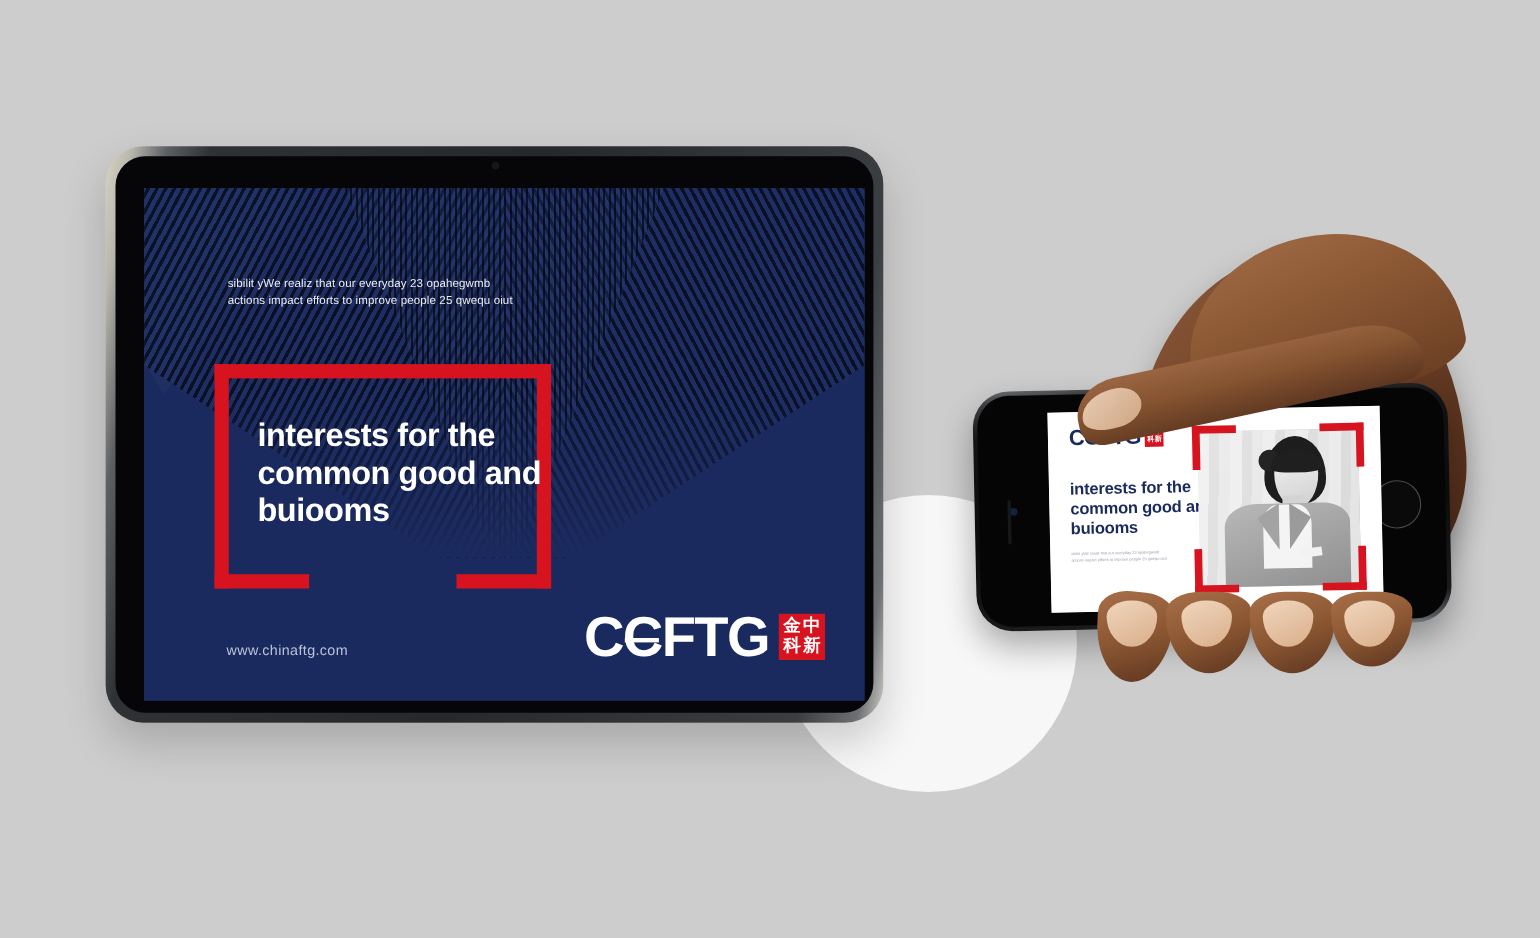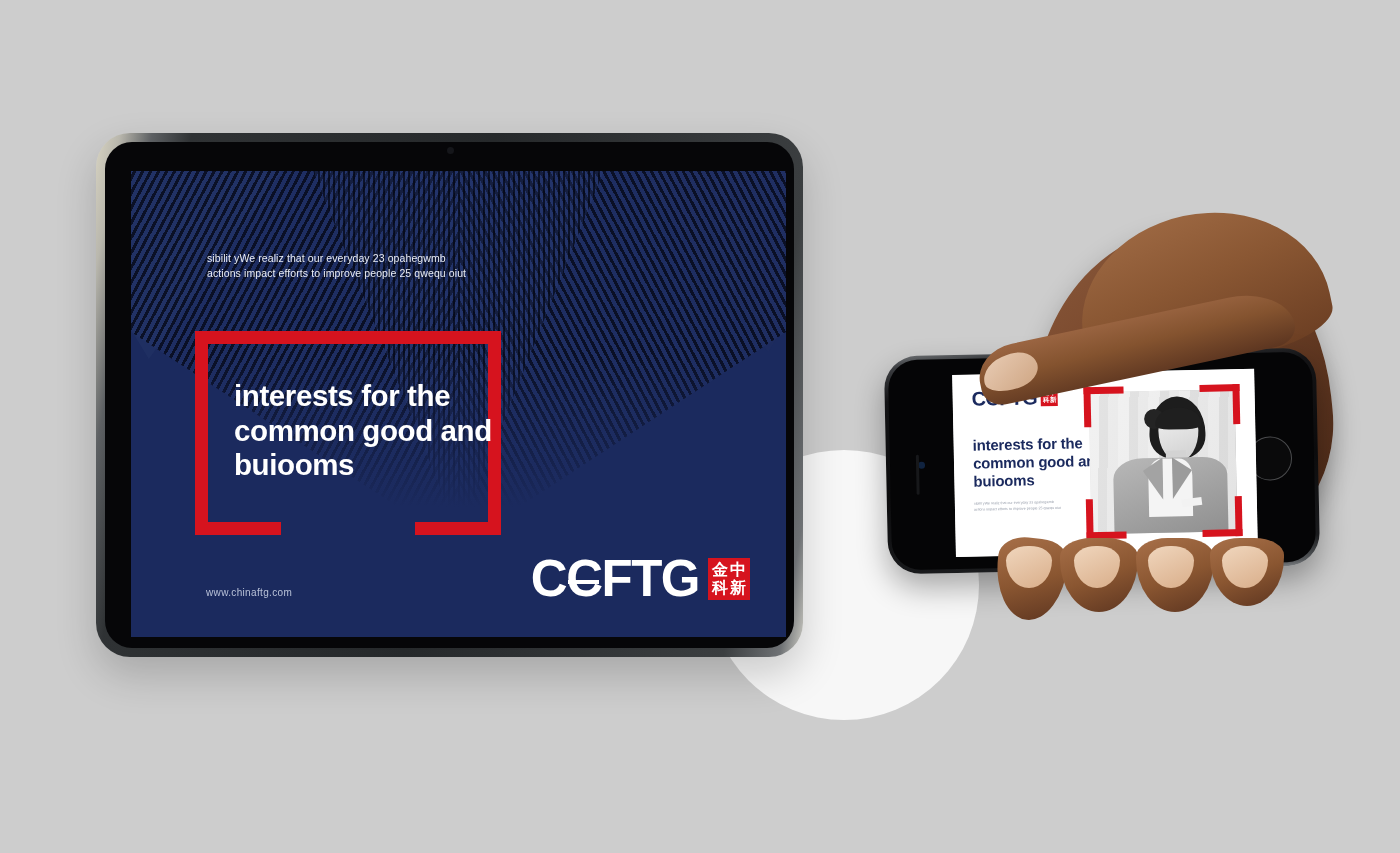--- a/index.html
+++ b/index.html
@@ -101,21 +101,21 @@
   .bk-bl{left:0;bottom:0;width:86px;height:13px;}
   .bk-br{right:0;bottom:0;width:86px;height:13px;}
 
   .slide-head{
     position:absolute;left:103px;top:208px;width:300px;
     color:#ffffff;font-weight:bold;font-size:29.5px;line-height:1.17;
     letter-spacing:-.4px;
   }
   .slide-url{
     position:absolute;left:75px;bottom:39px;
-    color:#b9c2d8;font-size:10px;letter-spacing:.35px;
+    color:#b9c2d8;font-size:13px;letter-spacing:.35px;
   }
 
   
   .logo{display:flex;align-items:center;}
   .logo-word{
     font-weight:bold;letter-spacing:-1.5px;line-height:1;
     display:flex;align-items:center;
   }
   .logo-seal{
     display:grid;grid-template-columns:1fr 1fr;grid-template-rows:1fr 1fr;

